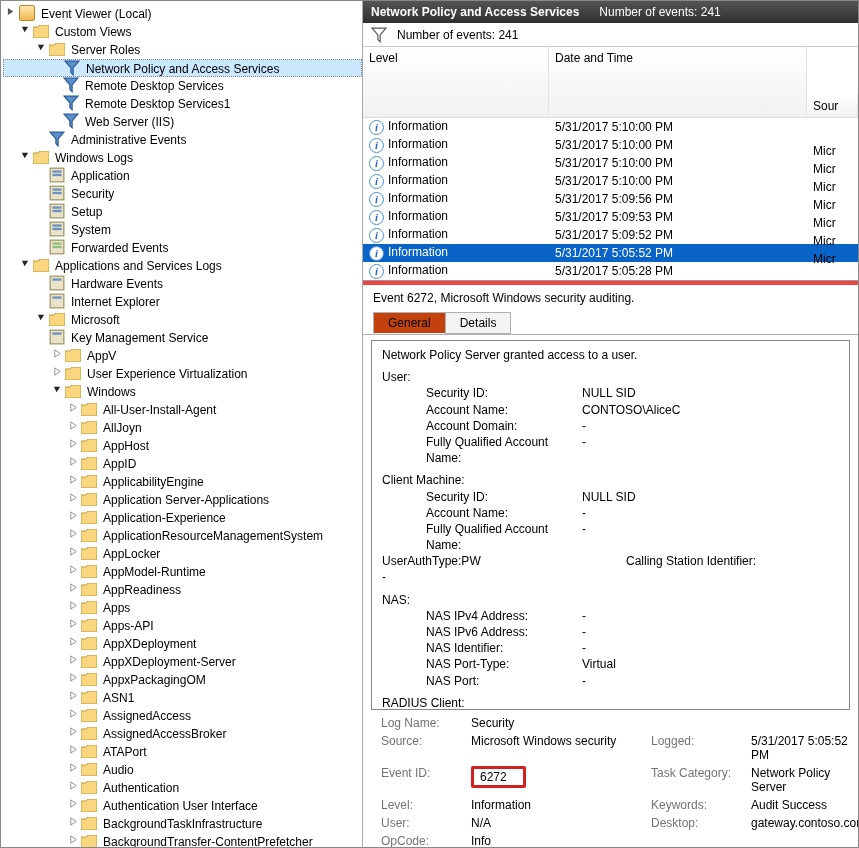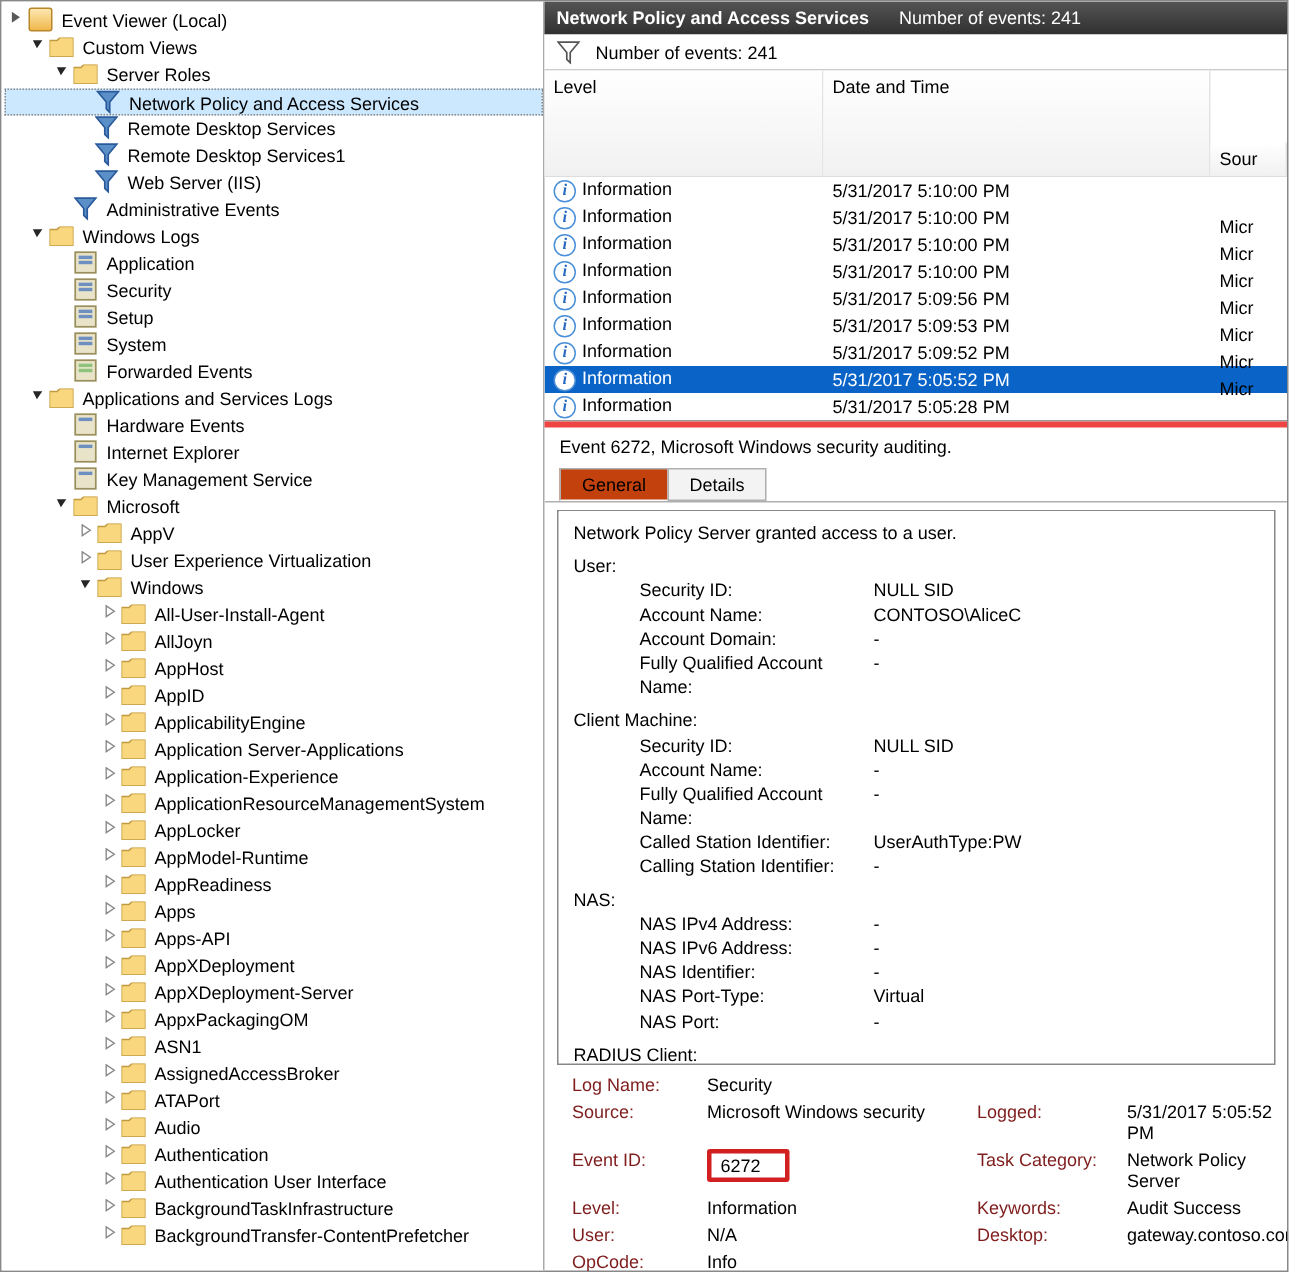--- a/index.html
+++ b/index.html
@@ -80,21 +80,21 @@
   .kv-grid { display:grid; grid-template-columns: 200px 1fr; }
   .kv-grid .k { padding-left: 44px; }
   .section-lbl { margin-top:6px; }
   .footer-grid {
     display:grid;
     grid-template-columns: 90px 180px 100px 1fr;
     row-gap: 4px;
     padding: 6px 10px 2px 10px;
     font-size:12px;
   }
-  .footer-grid .lbl { color:#7f1d1d; }
+  .footer-grid .lbl { color:#737373; }
   .highlight-box {
     display:inline-block; padding: 1px 16px 1px 6px; border: 3px solid #d21f1f; border-radius:2px;
   }
   .right-wrap { display:flex; flex:1; min-width:0; }
   .right-inner { flex:1; min-width:0; display:flex; flex-direction:column;}
 </style>
 </head>
 <body>
 
 <div class="container">
@@ -286,44 +286,44 @@
       <span class="ind" style="width:46px"></span>
       <span class="icon">
           <svg viewBox="0 0 14 14">
             <rect x="1" y="1" width="12" height="12" fill="#e9e3c9" stroke="#9a8f5c"></rect>
             <rect x="3" y="3" width="8" height="2" fill="#6d90c0"></rect>
           </svg>
         </span>
       <span class="node-label">Internet Explorer</span>
     </div>
     <div class="tree-node">
-      <span class="ind" style="width:46px"></span>
-      <span class="icon">
-          <svg viewBox="0 0 14 14">
-            <rect x="1" y="1" width="12" height="12" fill="#e9e3c9" stroke="#9a8f5c"></rect>
-            <rect x="3" y="3" width="8" height="2" fill="#6d90c0"></rect>
-          </svg>
-        </span>
-      <span class="node-label">Key Management Service</span>
-    </div>
-    <div class="tree-node">
       <span class="ind" style="width:32px"></span>
       <span class="expander">
           <svg viewBox="0 0 10 10">
             <path d="M1 2 L8 2 L4 8 Z" fill="#262626"></path>
           </svg>
         </span>
       <span class="icon">
           <svg class="icon-folder" viewBox="0 0 16 13">
             <path d="M0 2 L5 2 L7 0 L16 0 L16 13 L0 13 Z" fill="#f9d77e" stroke="#c19a3f"></path>
           </svg>
         </span>
       <span class="node-label">Microsoft</span>
     </div>
     <div class="tree-node">
+      <span class="ind" style="width:46px"></span>
+      <span class="icon">
+          <svg viewBox="0 0 14 14">
+            <rect x="1" y="1" width="12" height="12" fill="#e9e3c9" stroke="#9a8f5c"></rect>
+            <rect x="3" y="3" width="8" height="2" fill="#6d90c0"></rect>
+          </svg>
+        </span>
+      <span class="node-label">Key Management Service</span>
+    </div>
+    <div class="tree-node">
       <span class="ind" style="width:48px"></span>
       <span class="expander">
           <svg viewBox="0 0 10 10">
             <path d="M2 1 L8 5 L2 9 Z" fill="none" stroke="#888"></path>
           </svg>
         </span>
       <span class="icon">
           <svg class="icon-folder" viewBox="0 0 16 13">
             <path d="M0 2 L5 2 L7 0 L16 0 L16 13 L0 13 Z" fill="#f9d77e" stroke="#c19a3f"></path>
           </svg>
@@ -590,20 +590,34 @@
             <svg viewBox="0 0 10 10">
               <path d="M2 1 L8 5 L2 9 Z" fill="none" stroke="#888"></path>
             </svg>
           </span>
           <span class="icon">
             <svg class="icon-folder" viewBox="0 0 16 13">
               <path d="M0 2 L5 2 L7 0 L16 0 L16 13 L0 13 Z" fill="#f9d77e" stroke="#c19a3f"></path>
             </svg>
           </span>
           <span class="node-label">ASN1</span>
+        </div>
+        <div class="tree-node">
+          <span class="ind" style="width:64px"></span>
+          <span class="expander">
+            <svg viewBox="0 0 10 10">
+              <path d="M2 1 L8 5 L2 9 Z" fill="none" stroke="#888"></path>
+            </svg>
+          </span>
+          <span class="icon">
+            <svg class="icon-folder" viewBox="0 0 16 13">
+              <path d="M0 2 L5 2 L7 0 L16 0 L16 13 L0 13 Z" fill="#f9d77e" stroke="#c19a3f"></path>
+            </svg>
+          </span>
+          <span class="node-label">AssignedAccess</span>
         </div>
         <div class="tree-node">
           <span class="ind" style="width:64px"></span>
           <span class="expander">
             <svg viewBox="0 0 10 10">
               <path d="M2 1 L8 5 L2 9 Z" fill="none" stroke="#888"></path>
             </svg>
           </span>
           <span class="icon">
             <svg class="icon-folder" viewBox="0 0 16 13">
@@ -790,21 +804,20 @@
                 <div>-</div>
           </div>
           <div class="section-lbl">Client Machine:</div>
           <div class="kv-grid">
             <div class="k">Security ID:</div>
                 <div>NULL SID</div>
             <div class="k">Account Name:</div>
                 <div>-</div>
             <div class="k">Fully Qualified Account Name:</div>
                 <div>-</div>
-            <div class="k">Called Station Identifier:</div>
                 <div>UserAuthType:PW</div>
             <div class="k">Calling Station Identifier:</div>
                 <div>-</div>
           </div>
           <div class="section-lbl">NAS:</div>
           <div class="kv-grid">
             <div class="k">NAS IPv4 Address:</div>
                 <div>-</div>
             <div class="k">NAS IPv6 Address:</div>
                 <div>-</div>

